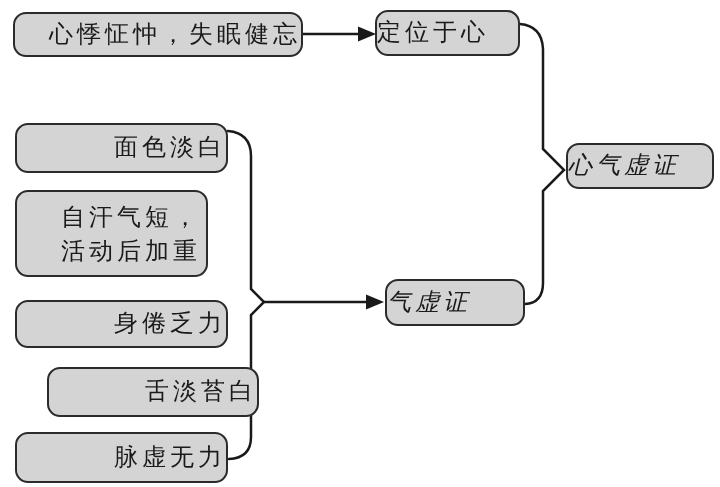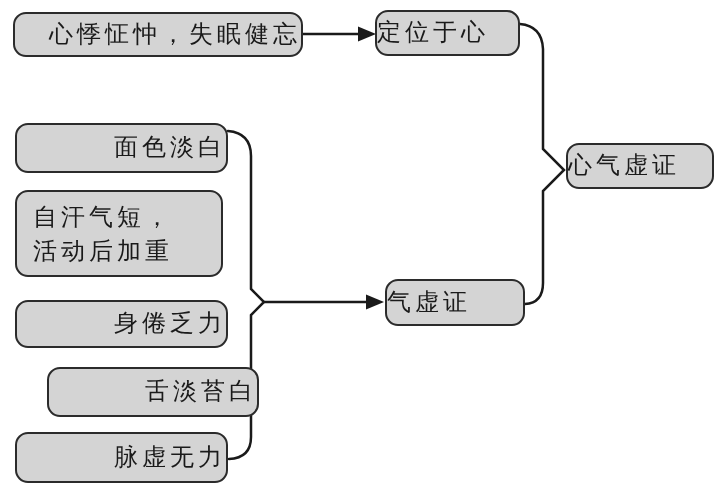--- a/index.html
+++ b/index.html
@@ -42,26 +42,26 @@
   .node.multiline {
     flex-direction: column;
     align-items: flex-start;
     justify-content: center;
     line-height: 34px;
   }
   
   #n-symptom-heart { left: 13px;  top: 12px;  width: 290px; height: 45px; padding-left: 10px; }
   #n-locate-heart  { left: 375px; top: 10px;  width: 145px; height: 46px; }
   #n-face          { left: 15px;  top: 123px; width: 213px; height: 50px; padding-left: 28px; }
-  #n-sweat         { left: 15px;  top: 190px; width: 208px; height: 87px; padding-left: 16px; }
+  #n-sweat         { left: 15px;  top: 190px; width: 193px; height: 87px; padding-left: 44px; }
   #n-fatigue       { left: 15px;  top: 300px; width: 213px; height: 48px; padding-left: 25px; }
   #n-tongue        { left: 15px;  top: 367px; width: 212px; height: 50px; padding-left: 27px; margin-left: 32px; }
   #n-pulse         { left: 15px;  top: 432px; width: 213px; height: 51px; padding-left: 25px; }
-  #n-qi-def        { left: 385px; top: 279px; width: 140px; height: 47px; }
-  #n-heart-qi-def  { left: 566px; top: 143px; width: 148px; height: 46px; }
+  #n-qi-def        { left: 385px; top: 279px; width: 140px; height: 47px; font-style: italic; }
+  #n-heart-qi-def  { left: 566px; top: 143px; width: 148px; height: 46px; font-style: italic; }
 </style>
 </head>
 <body>
 
 <div class="canvas">
 
   <svg class="wires" viewBox="0 0 720 487" xmlns="http://www.w3.org/2000/svg">
 
     <g>
       <path d="M303 34 L360 34" fill="none" stroke="#1a1a1a" stroke-width="2.5"></path>

